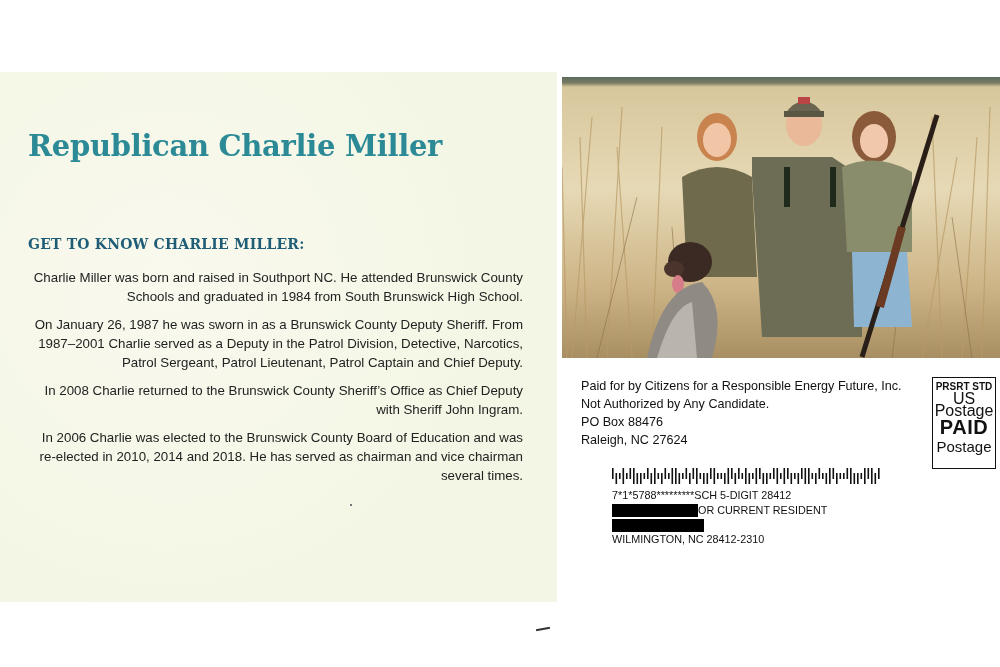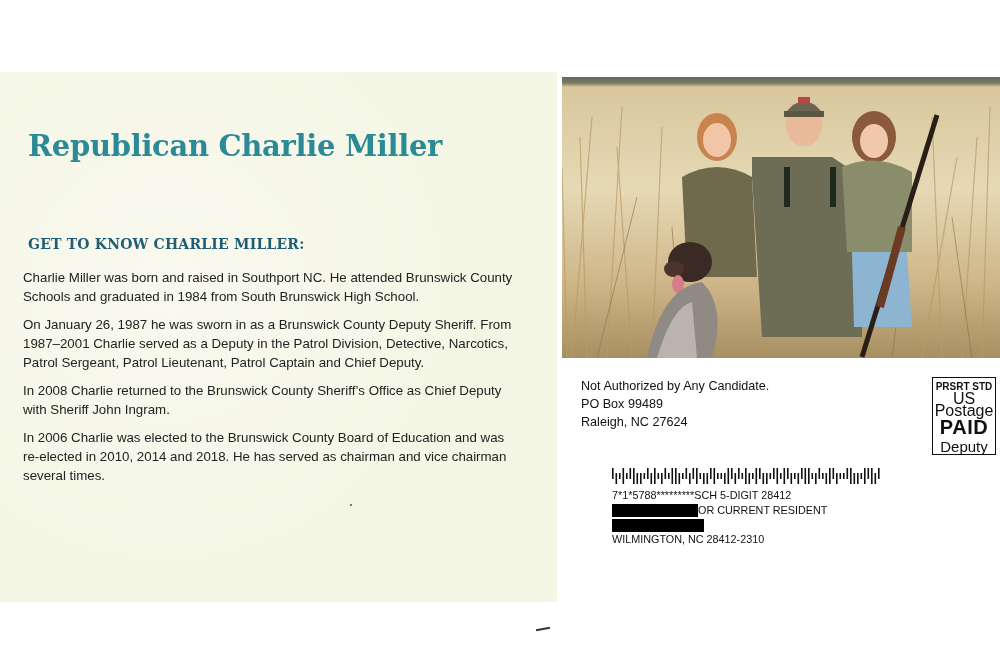--- a/index.html
+++ b/index.html
@@ -22,38 +22,38 @@
   .headline span { display: block; }
   .subhead {
     position: absolute; left: 28px; top: 164px; margin: 0;
     color: #1f5d77;
     font-family: "DejaVu Serif", "Liberation Serif", serif;
     font-weight: bold; font-size: 14px; letter-spacing: 0.2px;
   }
   .bio {
     position: absolute; left: 23px; top: 196px; width: 500px;
     color: #222;
-    font-size: 13.3px; line-height: 19px;
+    font-size: 13.3px; line-height: 19px; text-align: right;
   }
   .bio p { margin: 0 0 9px 0; }
 
   .photo {
     position: absolute; left: 562px; top: 77px; width: 438px; height: 281px;
     overflow: hidden;
     background: linear-gradient(180deg, #5c6b5e 0px, #7a7b63 6px, #d8c79d 10px, #e6d9b5 40%, #cdb486 75%, #a88f63 100%);
   }
   .photo svg { display: block; }
 
   .disclaimer {
     position: absolute; left: 581px; top: 377px; color: #111;
     font-size: 12.6px; line-height: 18px;
   }
   .disclaimer div { white-space: nowrap; }
   .permit {
-    position: absolute; left: 932px; top: 377px; width: 64px; height: 78px;
+    position: absolute; left: 932px; top: 377px; width: 64px; height: 92px;
     border: 1.5px solid #111; box-sizing: border-box; text-align: center;
     color: #111; padding-top: 3px;
   }
   .permit .small { font-size: 10px; line-height: 12px; font-weight: bold; }
   .permit .small2 { font-size: 16px; line-height: 12px; }
   .permit .big { font-size: 20px; line-height: 21px; font-weight: 900; letter-spacing: 0.5px; }
   .permit .name { font-size: 15px; line-height: 17px; }
 
   .barcode { position: absolute; left: 612px; top: 468px; }
   .address {
@@ -125,30 +125,31 @@
 
     <ellipse cx="128" cy="185" rx="22" ry="20" fill="#3b2a24"></ellipse>
     <ellipse cx="112" cy="192" rx="10" ry="8" fill="#4a342c"></ellipse>
     <ellipse cx="116" cy="207" rx="6" ry="9" fill="#d77d8a"></ellipse>
     <path d="M85 281 Q100 210 140 205 Q165 230 150 281 Z" fill="#8f8a84"></path>
     <path d="M95 281 Q110 230 130 225 L135 281 Z" fill="#b9b4ad"></path>
   </svg>
 </div>
 
 <div class="disclaimer">
+  <div>Paid for by Citizens for a Responsible Energy Future, Inc.</div>
   <div>Not Authorized by Any Candidate.</div>
-  <div>PO Box 99489</div>
+  <div>PO Box 88476</div>
   <div>Raleigh, NC 27624</div>
 </div>
 
 <div class="permit">
   <div class="small">PRSRT STD</div>
   <div class="small2">US Postage</div>
   <div class="big">PAID</div>
-  <div class="name">Deputy</div>
+  <div class="name">Postage</div>
 </div>
 
 <div class="barcode">
   <svg width="275" height="16" viewBox="0 0 275 16">
     <g fill="#111" id="bars">
         <rect x="0" y="0" width="1.6" height="11"></rect>
         <rect x="3.5" y="5" width="1.6" height="11"></rect>
         <rect x="7" y="5" width="1.6" height="6"></rect>
         <rect x="10.5" y="0" width="1.6" height="16"></rect>
         <rect x="14" y="5" width="1.6" height="6"></rect>

